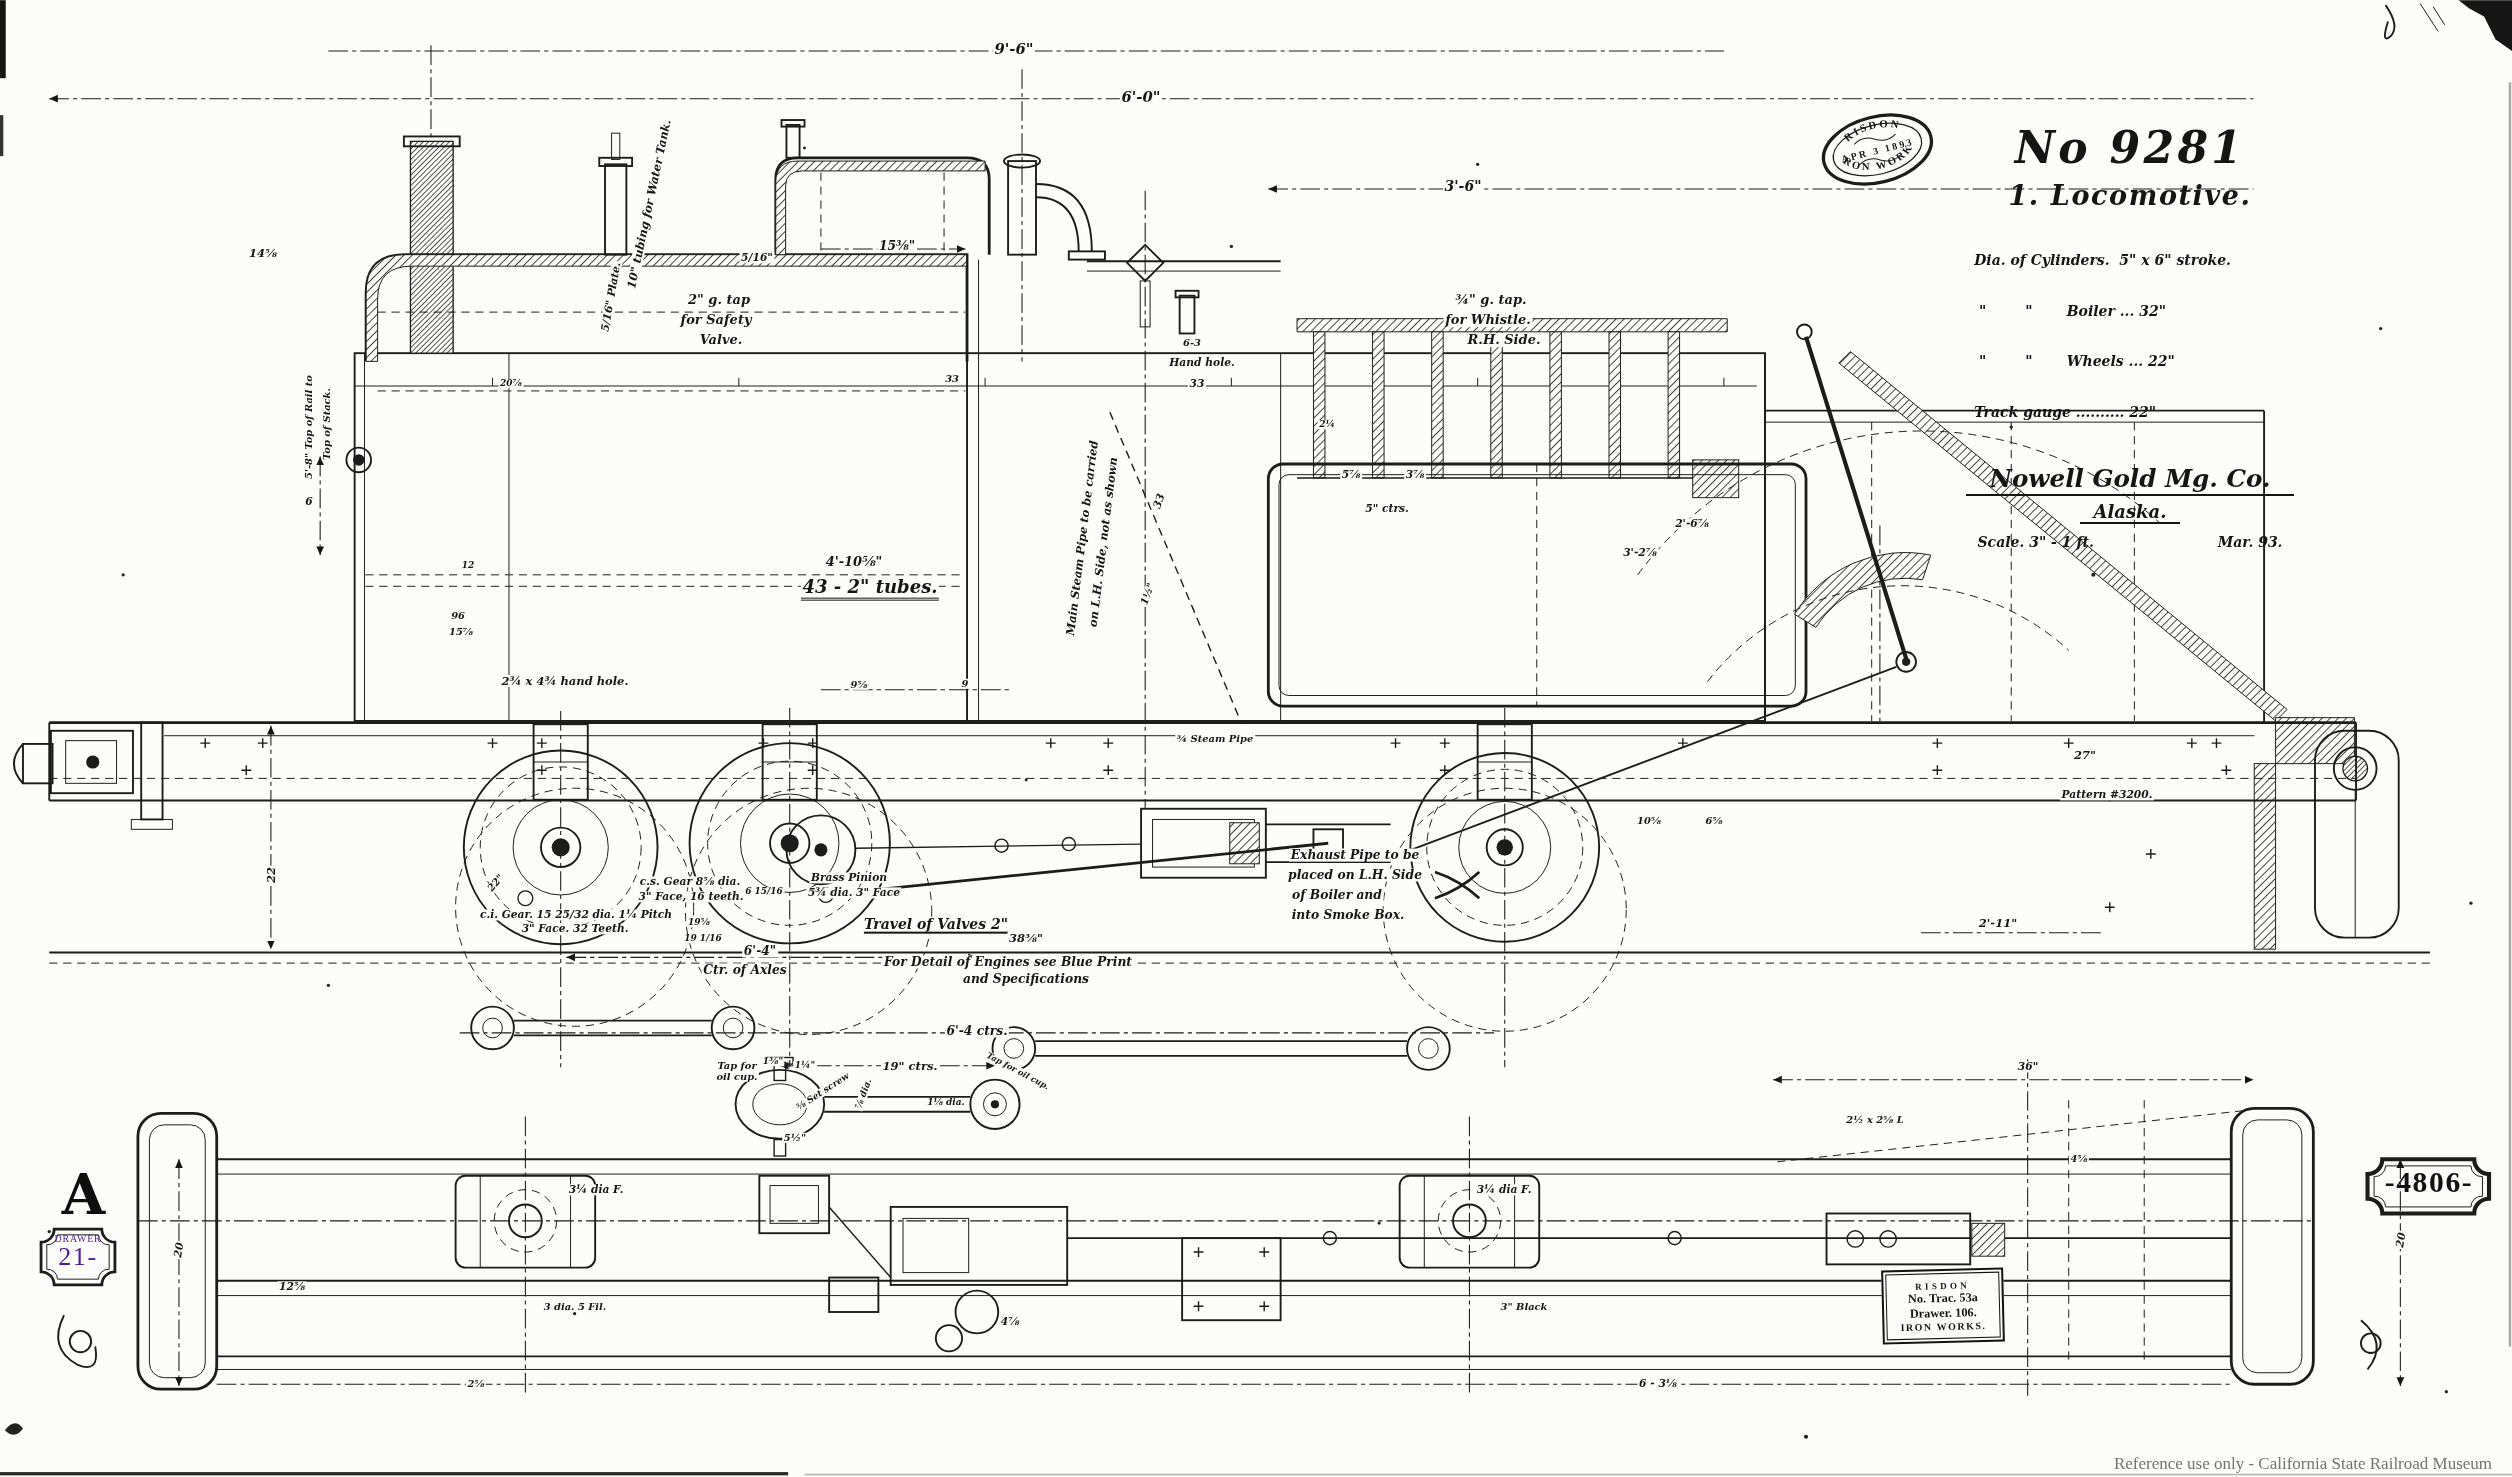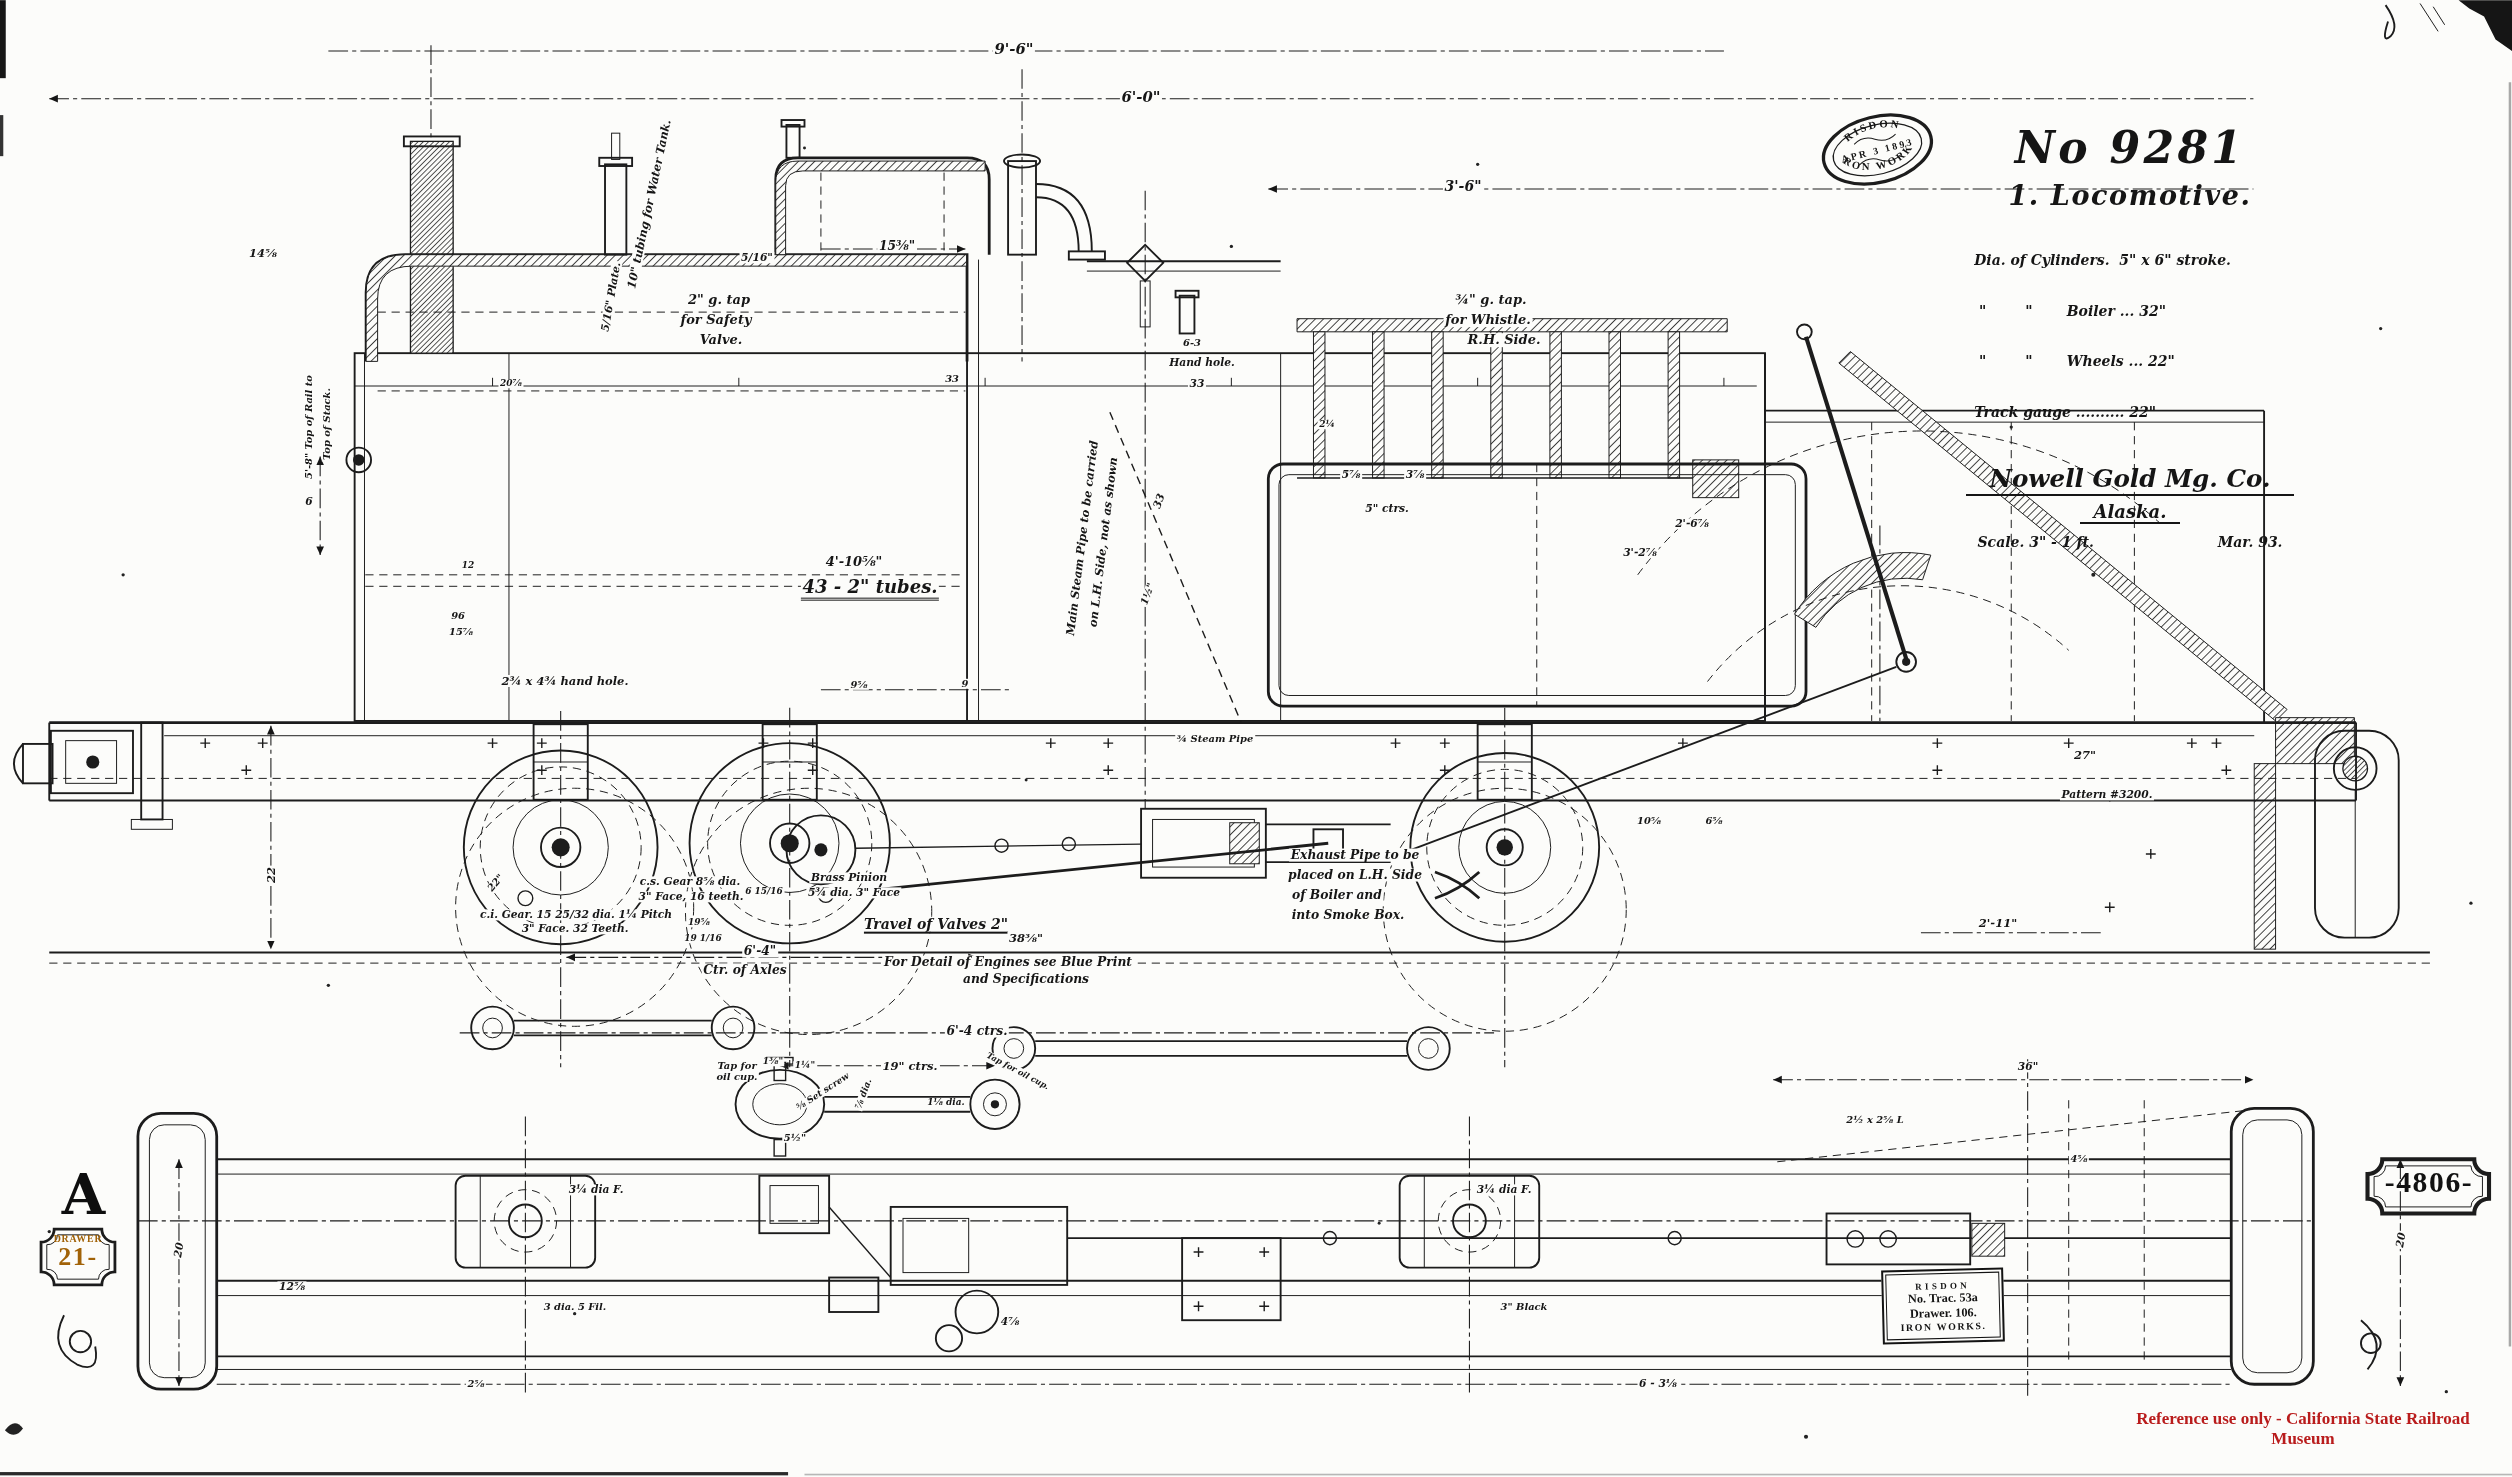--- a/index.html
+++ b/index.html
@@ -34,34 +34,34 @@
   .noteblock{position:absolute;left:2266px;top:392px;width:246px;font-style:italic;
              font-weight:bold;color:#181818;background:#fcfcfa;}
   .note-head{font-size:19px;display:inline-block;}
   .note-rule{display:inline-block;width:59px;border-top:2.1px solid #181818;margin-left:11.5px;vertical-align:middle;}
   .note-line{font-size:16.4px;margin-left:38px;line-height:1.35;}
   .note-underline{border-top:2.1px solid #181818;margin-top:6.6px;width:205px;margin-left:38px;}
 
   .a-stamp{position:absolute;left:57px;top:1166px;width:53px;text-align:center;font-size:56px;
            font-weight:900;color:#0e0e0e;line-height:1;}
   .drawer-badge-text{position:absolute;left:41px;top:1233px;width:74px;text-align:center;
-           font-family:"Liberation Serif",serif;font-weight:bold;color:#a16207;}
+           font-family:"Liberation Serif",serif;font-weight:normal;color:#4c1d95;}
   .drawer-word{font-size:9.9px;letter-spacing:0.8px;}
   .drawer-num{font-size:26px;line-height:1;letter-spacing:1.6px;}
   .plate-badge-text{position:absolute;left:2368px;top:1166px;width:122px;text-align:center;font-size:29.6px;
            font-weight:bold;font-family:"Liberation Serif",serif;letter-spacing:1.6px;color:#121212;}
   .works-label{position:absolute;left:1882px;top:1269px;width:115px;height:67px;border:2.5px solid #131313;
            outline:1.2px solid #131313;outline-offset:-5.7px;transform:rotate(-1.4deg);background:#fcfcfa;
            text-align:center;font-family:"Liberation Serif",serif;color:#131313;display:flex;
            flex-direction:column;justify-content:center;padding:1.6px;}
   .wl-1{font-size:9px;font-weight:bold;letter-spacing:3.3px;}
   .wl-2,.wl-3{font-size:12.3px;font-weight:bold;}
   .wl-4{font-size:9.9px;font-weight:bold;letter-spacing:1.6px;}
-  .footer-note{position:absolute;left:2110px;top:1409px;width:386px;text-align:center;
-           font-family:"Liberation Serif",serif;font-weight:bold;font-size:17px;color:#b91c1c;}
+  .footer-note{position:absolute;left:2110px;top:1454px;width:386px;text-align:center;
+           font-family:"Liberation Serif",serif;font-weight:normal;font-size:17px;color:#737373;}
 </style>
 </head>
 <body>
 
 <div class="sheet">
 
 <svg class="art" width="2512" height="1478" viewBox="0 0 3060 1800">
   <defs>
     <pattern id="hA" patternUnits="userSpaceOnUse" width="7" height="7" patternTransform="rotate(45)">
       <rect width="7" height="7" fill="#fcfcfa"></rect>

